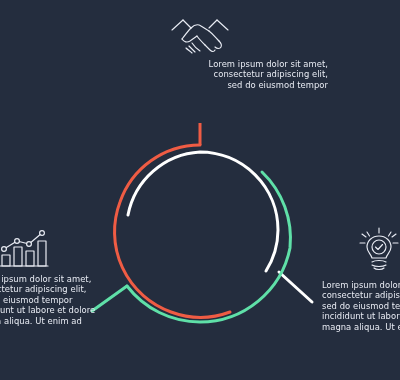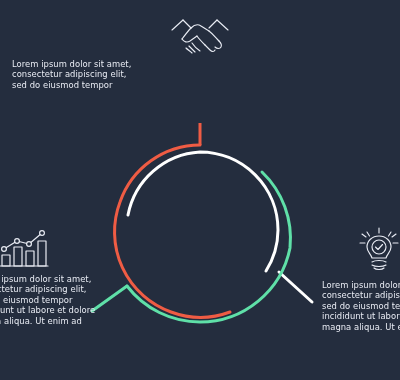--- a/index.html
+++ b/index.html
@@ -38,24 +38,24 @@
   }
   .text-block {
     position: absolute;
     color: #e9ecf4;
     font-size: 8.4px;
     line-height: 10.4px;
     letter-spacing: 0.05px;
     white-space: pre;
   }
   .text-top {
-    left: 12px;
+    left: 4px;
     top: 59px;
     width: 324px;
-    text-align: left;
+    text-align: right;
   }
   .text-left {
     left: -28px;
     top: 274px;
     width: 120px;
     text-align: left;
   }
   .text-right {
     left: 322px;
     top: 280px;

